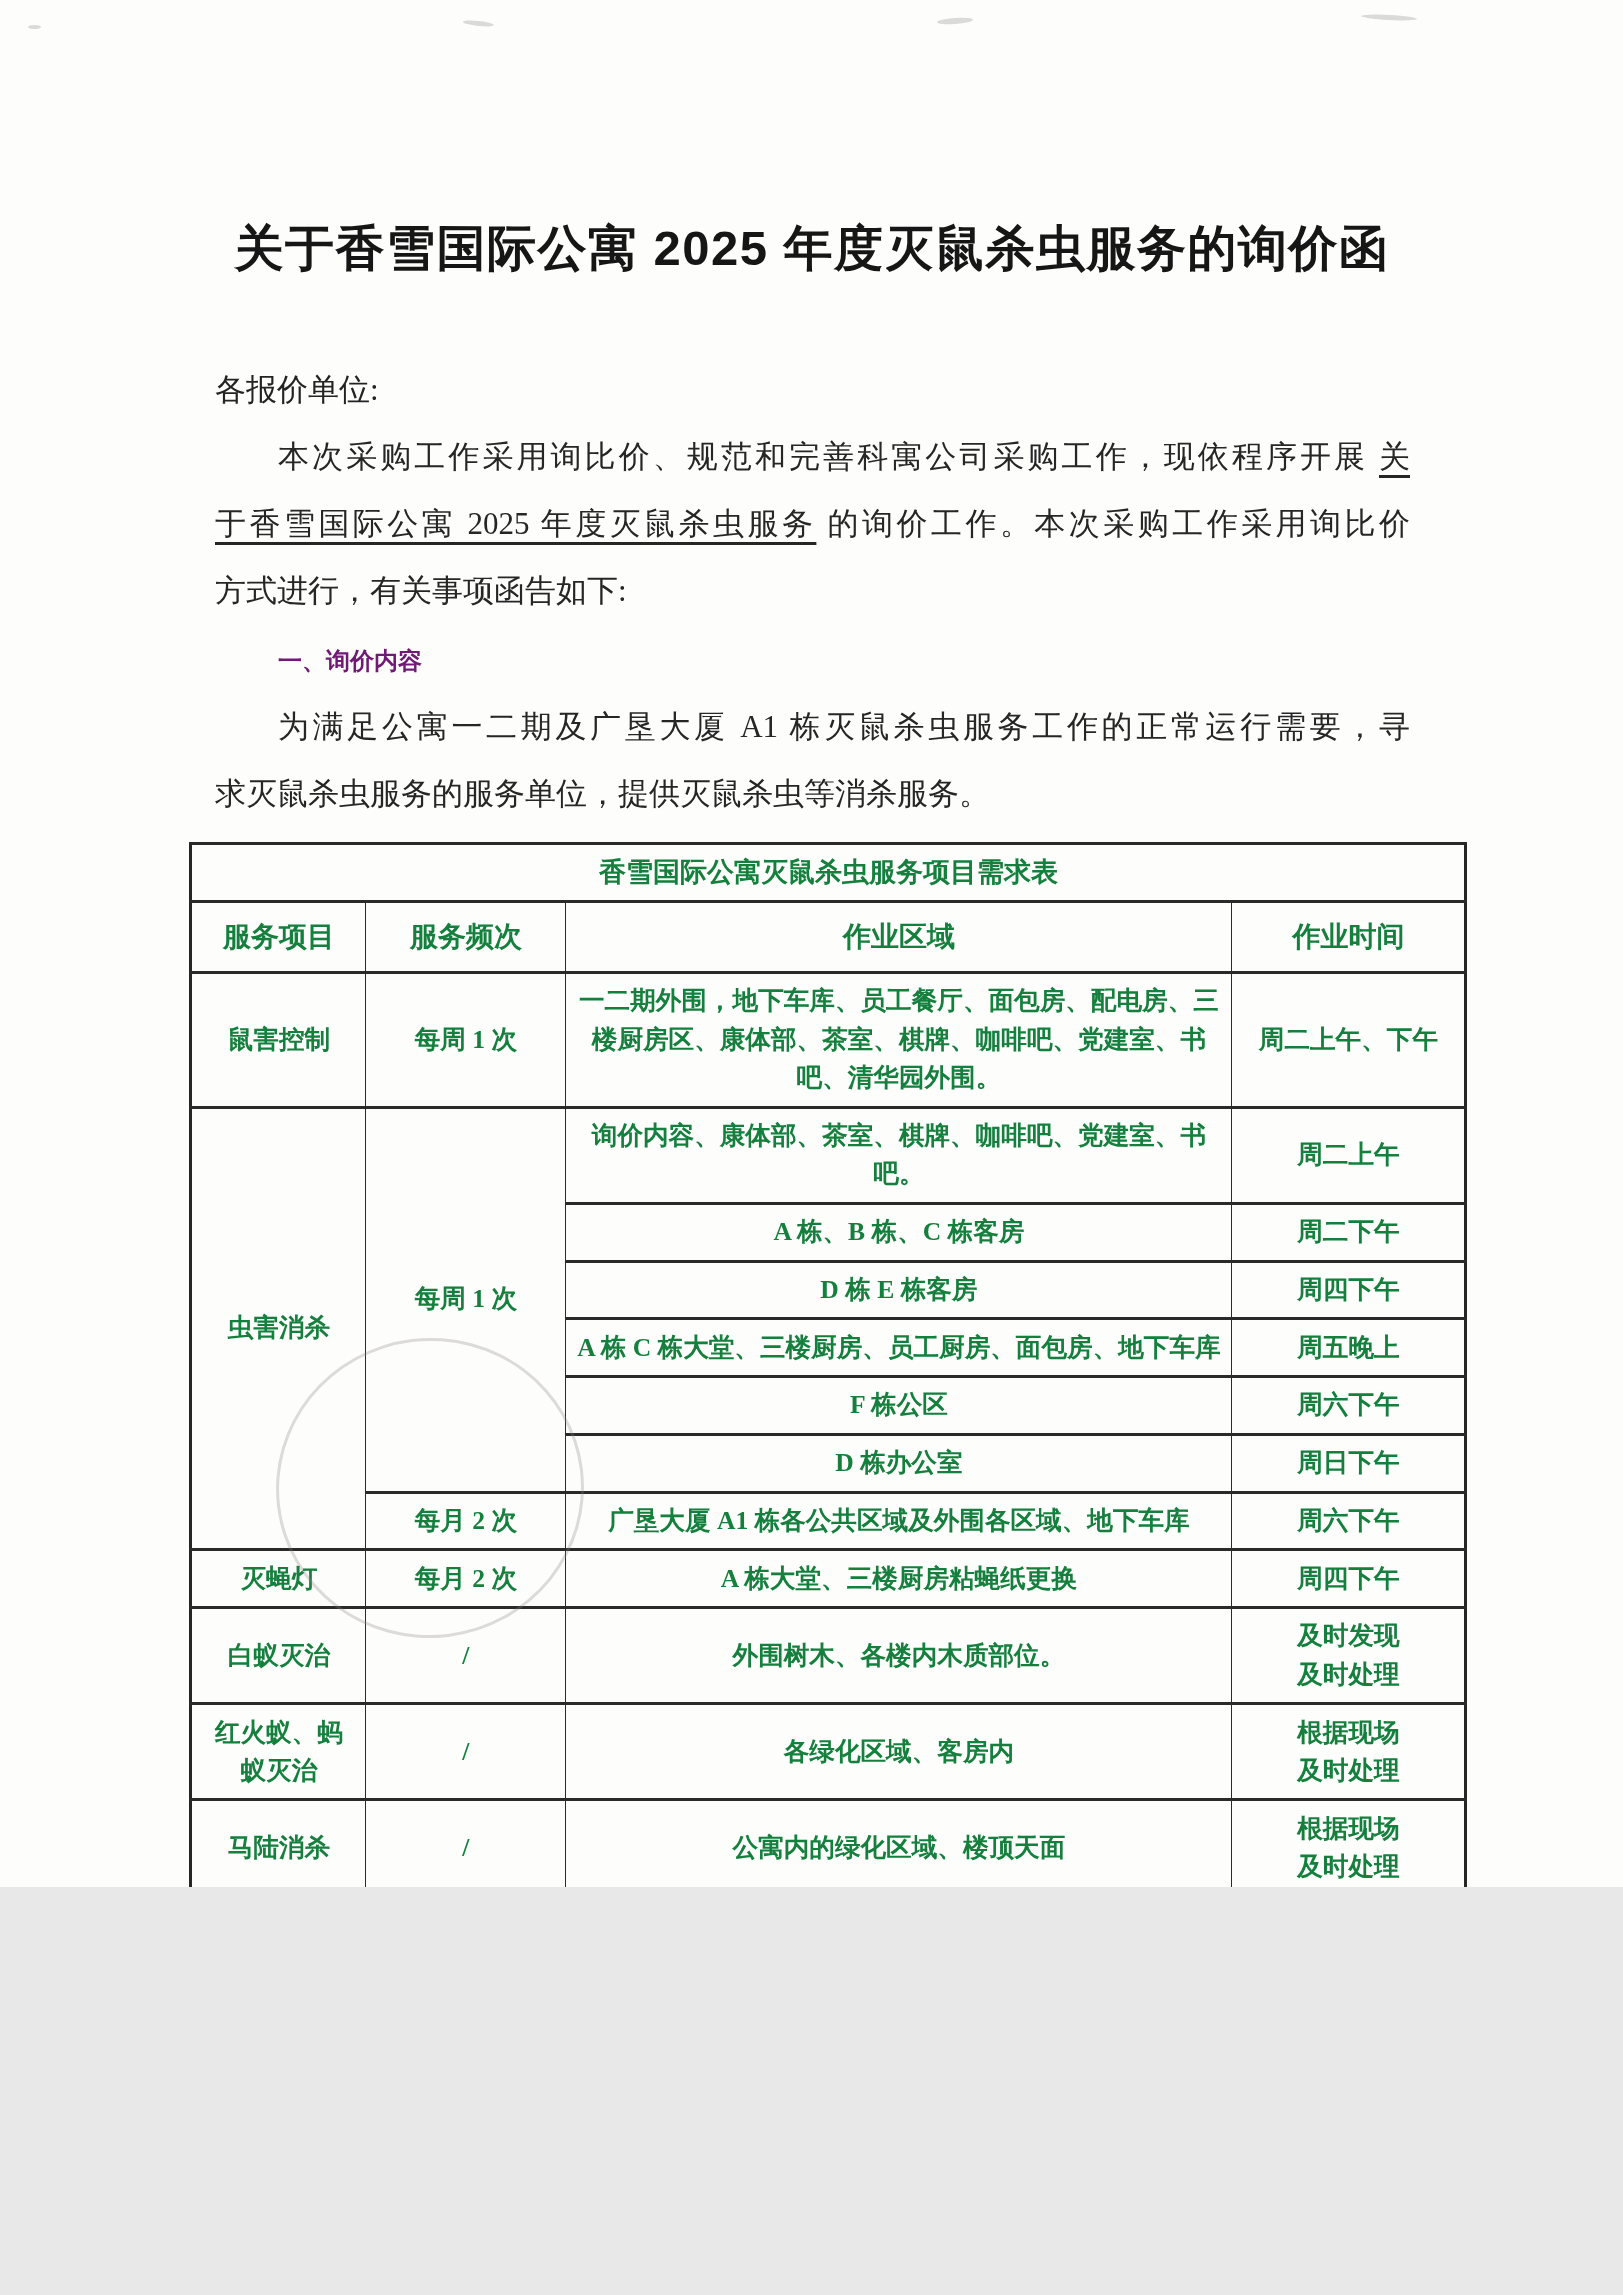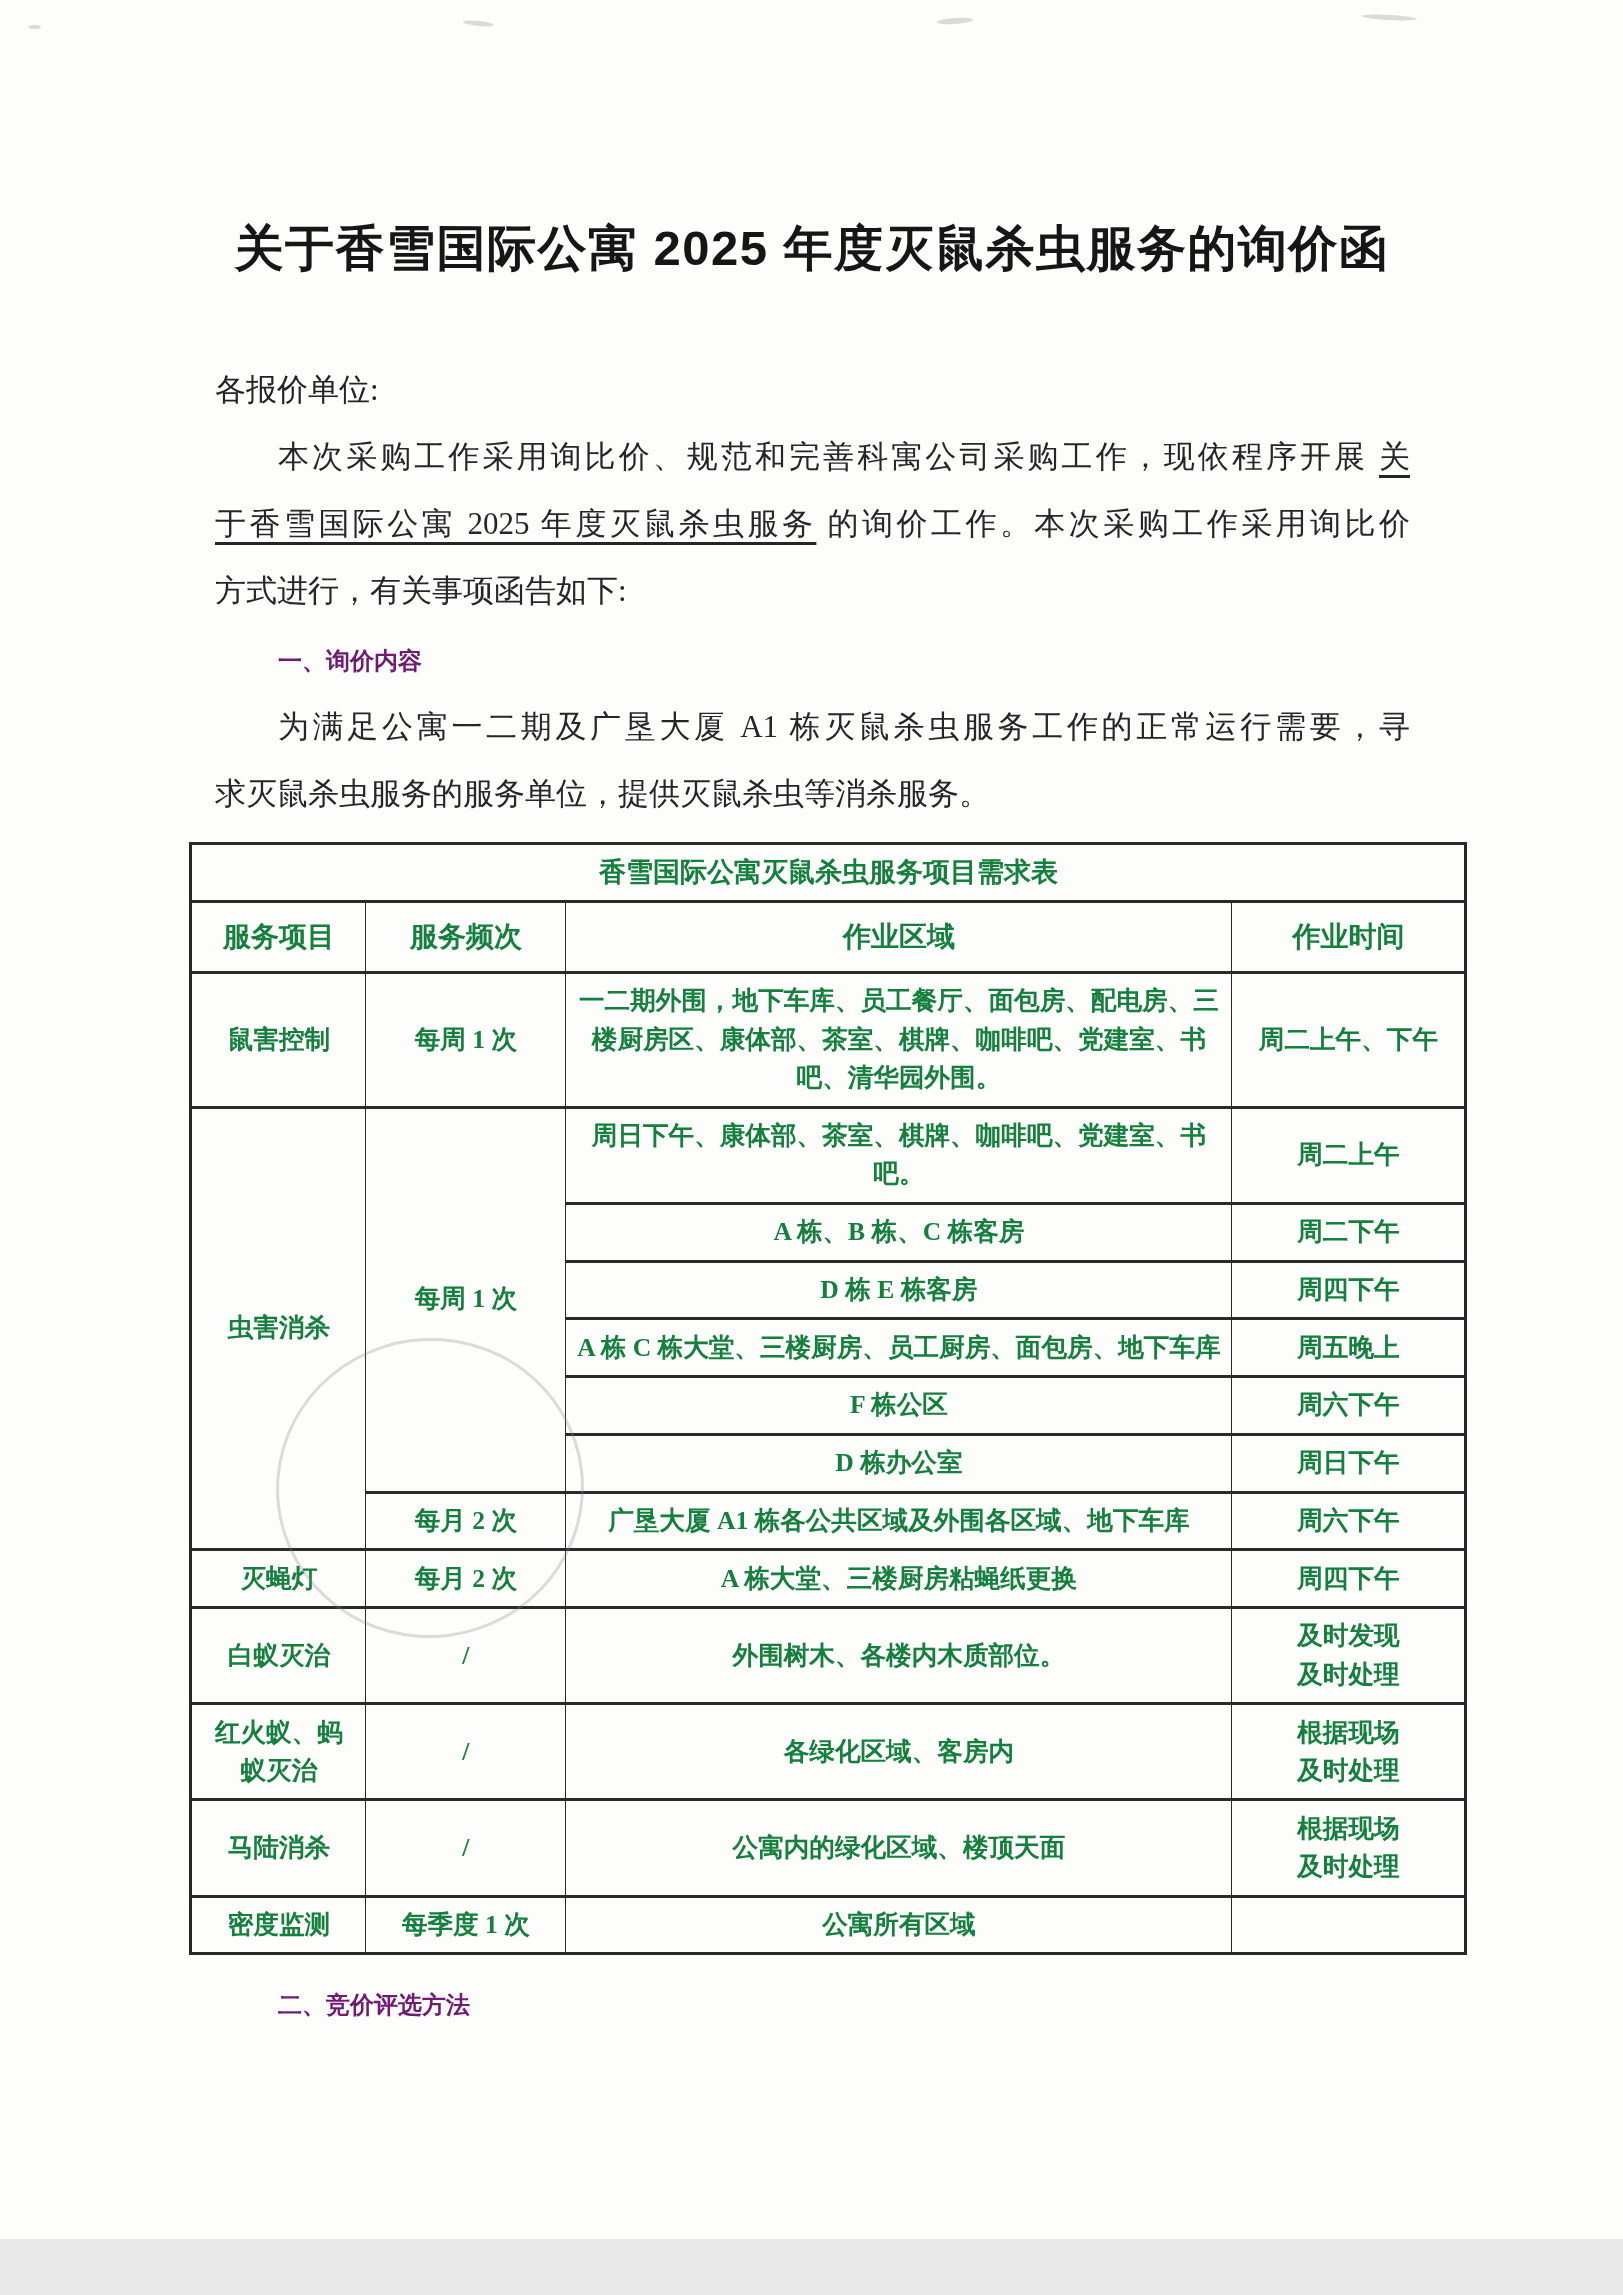--- a/index.html
+++ b/index.html
@@ -1,18 +1,18 @@
 <!DOCTYPE html>
 <html style="font-size:8.2px"><head>
 <meta charset="utf-8">
 <style>
   html,body{margin:0;padding:0;background:#e8e8e8;}
   .page{
     position:relative;
-    width:1624px;height:2239px;
+    width:1624px;height:1887px;
     background:#fdfdfc;
     overflow:hidden;
     box-sizing:border-box;
     padding-top:218px;
     color:#232323;
     font-family:"Liberation Serif","DejaVu Serif",serif;
   }
   
   .noise{position:absolute;background:rgba(60,60,60,.18);border-radius:50%;}
   .n1{left:28px;top:24.6px;width:13.3px;height:4.1px;}
@@ -111,21 +111,21 @@
         </tr>
       <tr>
             <td>鼠害控制</td>
             <td>每周 1 次</td>
             <td>一二期外围，地下车库、员工餐厅、面包房、配电房、三楼厨房区、康体部、茶室、棋牌、咖啡吧、党建室、书吧、清华园外围。</td>
             <td>周二上午、下午</td>
           </tr>
           <tr>
             <td rowspan="7">虫害消杀</td>
             <td rowspan="6">每周 1 次</td>
-            <td>周日下午、康体部、茶室、棋牌、咖啡吧、党建室、书吧。</td>
+            <td>询价内容、康体部、茶室、棋牌、咖啡吧、党建室、书吧。</td>
             <td>周二上午</td>
           </tr>
           <tr>
             <td>A 栋、B 栋、C 栋客房</td>
             <td>周二下午</td>
           </tr>
           <tr>
             <td>D 栋 E 栋客房</td>
             <td>周四下午</td>
           </tr>

